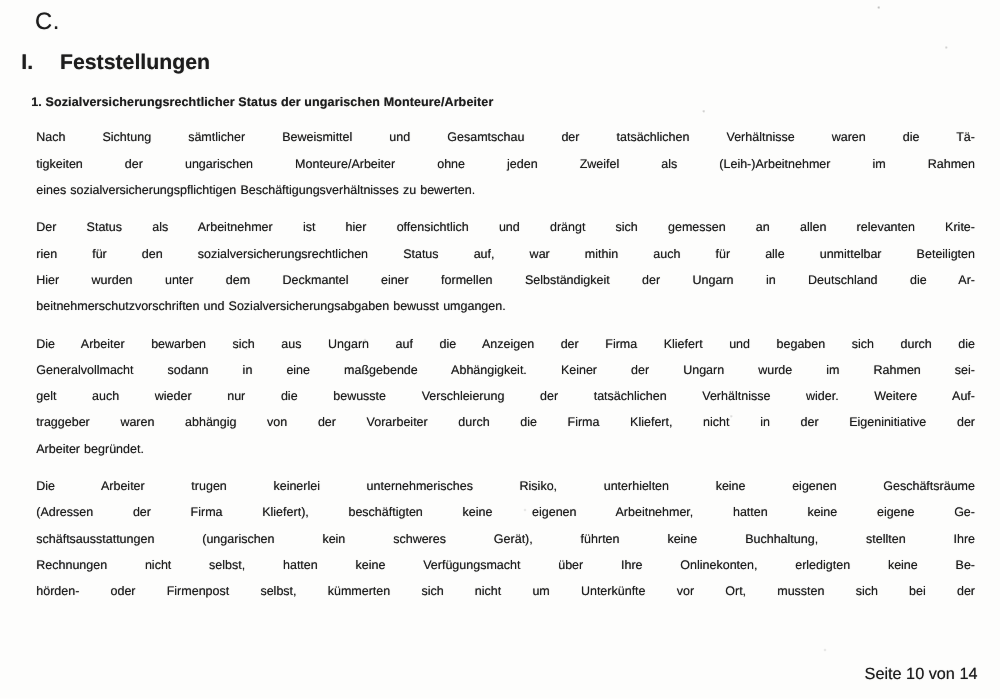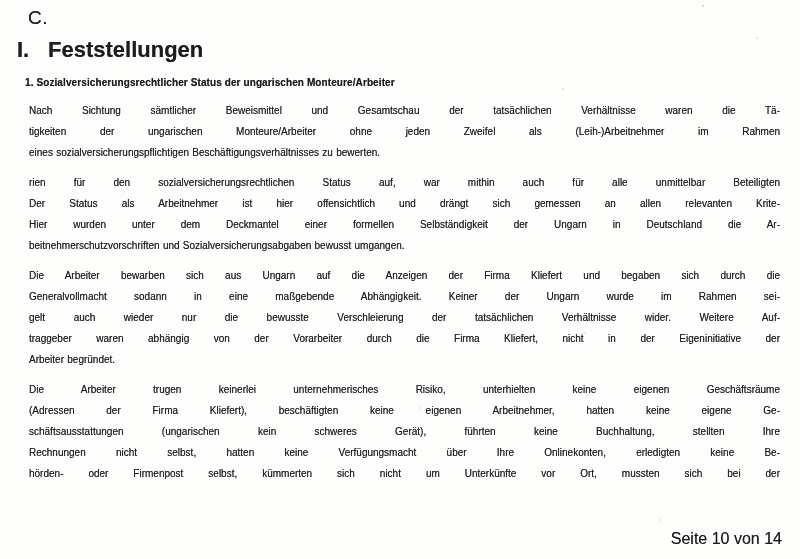--- a/index.html
+++ b/index.html
@@ -33,21 +33,21 @@
   }
   .section-label {
     margin: 0;
     padding: 8px 0 0 28px;
     font-size: 19px;
     line-height: 20px;
     letter-spacing: 0.5px;
   }
   .heading {
     margin: 11px 0 0 17px;
-    font-size: 22px;
+    font-size: 17px;
     line-height: 22px;
     font-weight: 700;
   }
   .heading-numeral {
     display: inline-block;
     width: 31px;
   }
   .subheading {
     margin: 12px 0 7px 25px;
     font-size: 10px;
@@ -69,21 +69,21 @@
     text-align-last: justify;
     word-spacing: 0.5px;
   }
   .line-left {
     text-align-last: left;
   }
   .page-footer {
     position: absolute;
     right: 18px;
     bottom: 10px;
-    font-size: 16px;
+    font-size: 13px;
     line-height: 21px;
     text-align: center;
   }
 </style>
 </head>
 <body>
 
 <div class="page">
 
   <div class="section-label">C.</div>
@@ -95,22 +95,22 @@
   <div class="subheading">1. Sozialversicherungsrechtlicher Status der ungarischen Monteure/Arbeiter</div>
 
   <div class="document-body">
 
   <div class="paragraph">
         <div class="line">Nach Sichtung sämtlicher Beweismittel und Gesamtschau der tatsächlichen Verhältnisse waren die Tä-</div>
         <div class="line">tigkeiten der ungarischen Monteure/Arbeiter ohne jeden Zweifel als (Leih-)Arbeitnehmer im Rahmen</div>
         <div class="line line-left">eines sozialversicherungspflichtigen Beschäftigungsverhältnisses zu bewerten.</div>
       </div>
       <div class="paragraph">
+        <div class="line">Der Status als Arbeitnehmer ist hier offensichtlich und drängt sich gemessen an allen relevanten Krite-</div>
         <div class="line">rien für den sozialversicherungsrechtlichen Status auf, war mithin auch für alle unmittelbar Beteiligten</div>
-        <div class="line">Der Status als Arbeitnehmer ist hier offensichtlich und drängt sich gemessen an allen relevanten Krite-</div>
         <div class="line">Hier wurden unter dem Deckmantel einer formellen Selbständigkeit der Ungarn in Deutschland die Ar-</div>
         <div class="line line-left">beitnehmerschutzvorschriften und Sozialversicherungsabgaben bewusst umgangen.</div>
       </div>
       <div class="paragraph">
         <div class="line">Die Arbeiter bewarben sich aus Ungarn auf die Anzeigen der Firma Kliefert und begaben sich durch die</div>
         <div class="line">Generalvollmacht sodann in eine maßgebende Abhängigkeit. Keiner der Ungarn wurde im Rahmen sei-</div>
         <div class="line">gelt auch wieder nur die bewusste Verschleierung der tatsächlichen Verhältnisse wider. Weitere Auf-</div>
         <div class="line">traggeber waren abhängig von der Vorarbeiter durch die Firma Kliefert, nicht in der Eigeninitiative der</div>
         <div class="line line-left">Arbeiter begründet.</div>
       </div>

